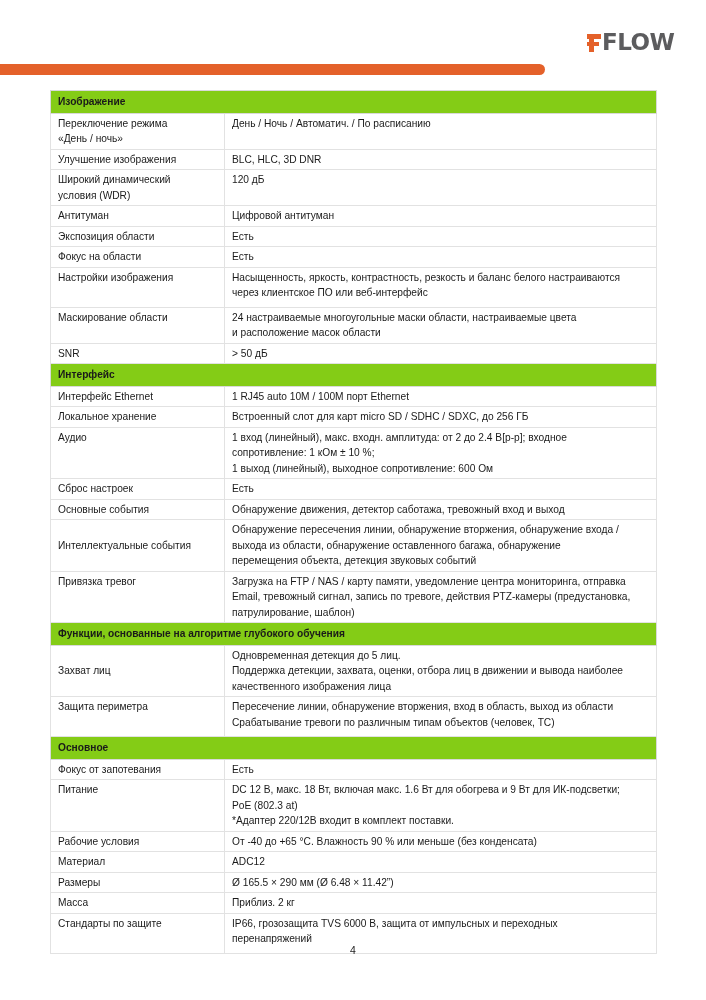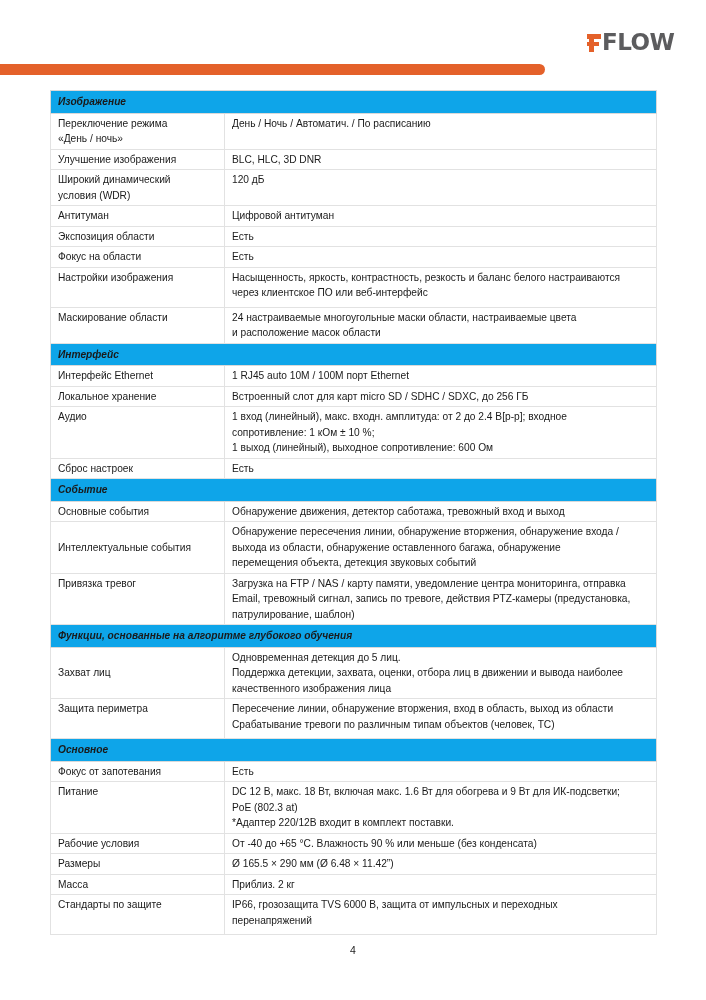--- a/index.html
+++ b/index.html
@@ -12,21 +12,21 @@
   .logo .mark .bar2 { position: absolute; left: 0; top: 10px; width: 12px; height: 4px; background: #e4612a; }
   .logo .mark .stem { position: absolute; left: 2px; top: 7px; width: 5px; height: 13px; background: #e4612a; }
   .logo .word { font-family: "DejaVu Sans", sans-serif; font-weight: bold; font-size: 23px; line-height: 20px; color: #5c5c5e; letter-spacing: -0.5px; }
 
   .accent-bar { position: absolute; left: 0; top: 64px; width: 545px; height: 11px; background: #e4612a; border-radius: 0 6px 6px 0; }
 
   .spec-table { position: absolute; left: 50px; top: 90px; width: 607px; border-collapse: collapse; font-size: 10.2px; line-height: 15.5px; }
   .spec-table td { border: 1px solid #e2e2e2; padding: 2px 6px 2px 7px; vertical-align: top; }
   .spec-table td.label { width: 174px; }
   .spec-table td.label.vmid { vertical-align: middle; margin-left: 9px; }
-  .spec-table tr.section td { background: #0ea5e9; font-weight: bold; padding-top: 3px; padding-bottom: 3px; border-color: #d9d9d9; font-style: italic; }
+  .spec-table tr.section td { background: #84cc16; font-weight: bold; padding-top: 3px; padding-bottom: 3px; border-color: #d9d9d9; }
   .spec-table .line { display: block; }
   .spec-table tr.spacer-bottom td { padding-bottom: 6px; }
 
   .page-number { position: absolute; left: 0; width: 706px; top: 944px; text-align: center; font-size: 10.5px; color: #1a1a1a; }
 </style>
 </head>
 <body>
 
 <div class="logo">
   <div class="mark">
@@ -105,20 +105,28 @@
       </tr>
       <tr>
         <td class="label">
           <span class="line">Маскирование области</span>
         </td>
         <td>
           <span class="line">24 настраиваемые многоугольные маски области, настраиваемые цвета</span>
           <span class="line">и расположение масок области</span>
         </td>
       </tr>
+      <tr>
+        <td class="label">
+          <span class="line">SNR</span>
+        </td>
+        <td>
+          <span class="line">&gt; 50 дБ</span>
+        </td>
+      </tr>
       <tr class="section">
         <td colspan="2">Интерфейс</td>
       </tr>
       <tr>
         <td class="label">
           <span class="line">Интерфейс Ethernet</span>
         </td>
         <td>
           <span class="line">1 RJ45 auto 10M / 100M порт Ethernet</span>
         </td>
@@ -142,23 +150,20 @@
         </td>
       </tr>
       <tr>
         <td class="label">
           <span class="line">Сброс настроек</span>
         </td>
         <td>
           <span class="line">Есть</span>
         </td>
       </tr>
-      <tr class="section">
-        <td colspan="2">Событие</td>
-      </tr>
       <tr>
         <td class="label">
           <span class="line">Основные события</span>
         </td>
         <td>
           <span class="line">Обнаружение движения, детектор саботажа, тревожный вход и выход</span>
         </td>
       </tr>
       <tr>
         <td class="label vmid">
@@ -226,20 +231,28 @@
       <tr>
         <td class="label">
           <span class="line">Рабочие условия</span>
         </td>
         <td>
           <span class="line">От -40 до +65 °С. Влажность 90 % или меньше (без конденсата)</span>
         </td>
       </tr>
       <tr>
         <td class="label">
+          <span class="line">Материал</span>
+        </td>
+        <td>
+          <span class="line">ADC12</span>
+        </td>
+      </tr>
+      <tr>
+        <td class="label">
           <span class="line">Размеры</span>
         </td>
         <td>
           <span class="line">Ø 165.5 × 290 мм (Ø 6.48 × 11.42”)</span>
         </td>
       </tr>
       <tr>
         <td class="label">
           <span class="line">Масса</span>
         </td>

